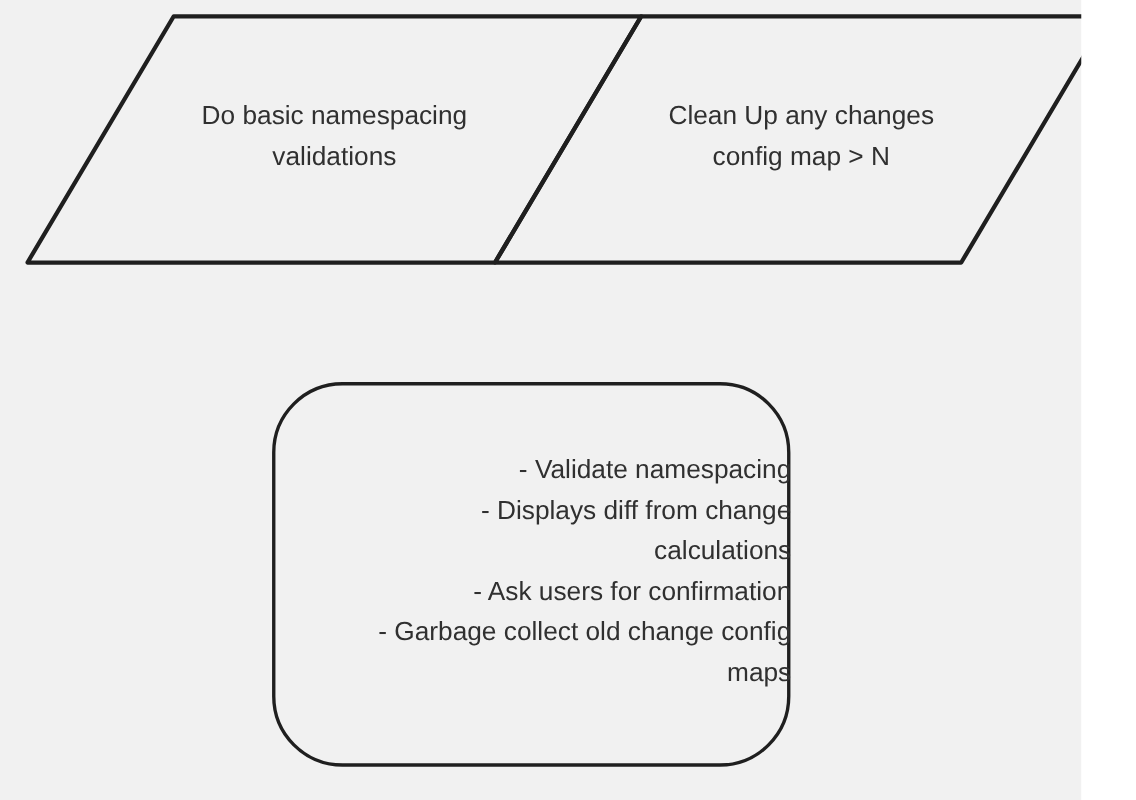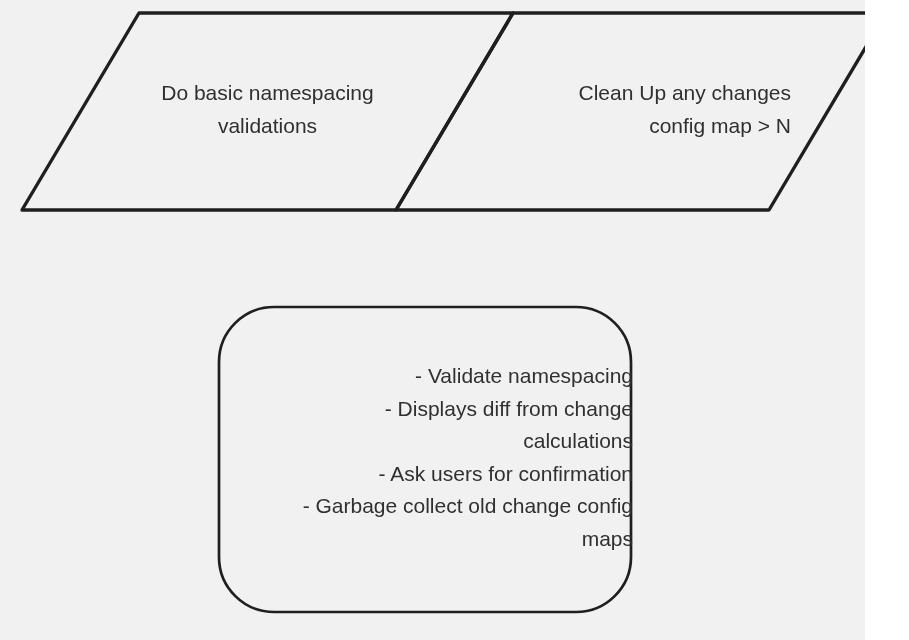--- a/index.html
+++ b/index.html
@@ -29,21 +29,21 @@
     left: 117px;
     top: 76px;
     width: 301px;
     text-align: center;
     line-height: 33px;
   }
   .label-parallelogram-right {
     left: 491px;
     top: 76px;
     width: 300px;
-    text-align: right;
+    text-align: center;
     line-height: 33px;
   }
   .label-notes {
     left: 233px;
     top: 360px;
     width: 400px;
     text-align: right;
     line-height: 32.5px;
   }
 </style>

